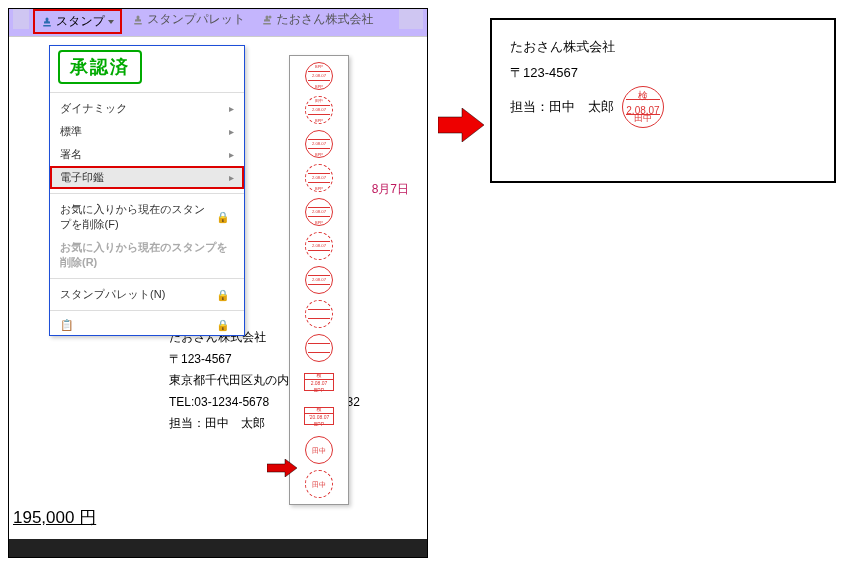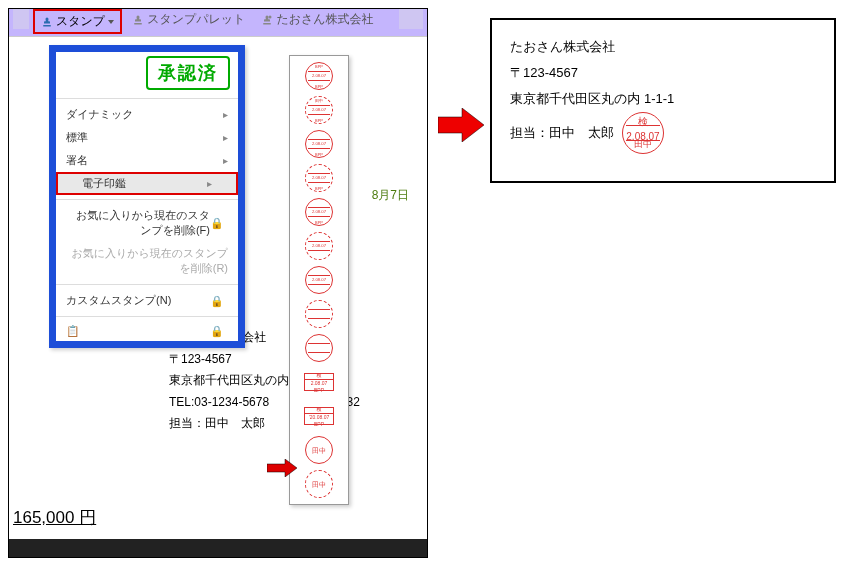--- a/index.html
+++ b/index.html
@@ -9,45 +9,45 @@
     .right-panel { position: absolute; left: 490px; top: 18px; width: 346px; height: 165px; border: 2px solid #000; padding: 14px 18px; }
     
     .toolbar { display: flex; align-items: flex-start; height: 28px; border-bottom: 1px solid #ccc; padding: 0 4px; gap: 4px; background: #c4b5fd; }
     .toolbar-blur-left { width: 16px; height: 20px; background: #e0e0e0; opacity: 0.4; }
     .toolbar-blur-right { width: 24px; height: 20px; background: #e0e0e0; opacity: 0.4; margin-left: auto; }
     .stamp-btn { display: flex; align-items: center; gap: 3px; padding: 2px 6px; border: 2px solid #d00; cursor: pointer; }
     .tool-btn { display: flex; align-items: center; gap: 3px; padding: 2px 6px; cursor: pointer; color: #555; }
     .stamp-icon { width: 12px; height: 12px; }
     .caret { width: 0; height: 0; border-left: 3px solid transparent; border-right: 3px solid transparent; border-top: 4px solid #555; }
     
-    .dropdown { position: absolute; left: 40px; top: 36px; width: 196px; background: #fff; border: 7px solid #1d4ed8; box-shadow: 2px 2px 4px rgba(0,0,0,0.2); z-index: 10; text-align: right; }
+    .dropdown { position: absolute; left: 40px; top: 36px; width: 196px; background: #fff; border: 1px solid #1d4ed8; box-shadow: 2px 2px 4px rgba(0,0,0,0.2); z-index: 10; }
     .approved-badge { margin: 4px 8px; padding: 3px 10px; border: 2px solid #0a0; color: #0a0; font-size: 18px; font-weight: bold; display: inline-block; border-radius: 4px; letter-spacing: 2px; }
     .menu-sep { height: 1px; background: #ddd; margin: 4px 0; }
     .menu-item { display: flex; align-items: center; justify-content: space-between; padding: 4px 10px; cursor: pointer; color: #333; font-size: 11px; }
-    .menu-item.highlighted { background: #e8e8e8; border: 2px solid #d00; padding: 2px 24px; }
+    .menu-item.highlighted { background: #e8e8e8; border: 2px solid #d00; padding: 2px 8px; }
     .menu-item .arrow-right { font-size: 10px; color: #888; }
-    .menu-item.disabled { color: #aaa; cursor: default; }
+    .menu-item.disabled { color: #aaa; cursor: default; font-weight: bold; }
     .menu-item .mini-icon { width: 12px; height: 12px; margin-right: 6px; display: inline-block; }
     
     .submenu { position: absolute; left: 280px; top: 46px; width: 60px; background: #fff; border: 1px solid #999; box-shadow: 2px 2px 4px rgba(0,0,0,0.2); z-index: 10; padding: 4px 0; display: flex; flex-direction: column; align-items: center; gap: 2px; }
     .stamp-thumb { width: 32px; height: 32px; display: flex; align-items: center; justify-content: center; cursor: pointer; }
     .stamp-circle { width: 28px; height: 28px; border: 1.5px solid #d33; border-radius: 50%; position: relative; }
     .stamp-circle.dashed { border-style: dashed; }
     .stamp-circle .top-line { position: absolute; top: 8px; left: 2px; right: 2px; border-top: 1px solid #d33; }
     .stamp-circle .bot-line { position: absolute; bottom: 8px; left: 2px; right: 2px; border-top: 1px solid #d33; }
     .stamp-circle .date { position: absolute; top: 9px; left: 0; right: 0; font-size: 5px; color: #d33; text-align: center; transform: scale(0.85); }
     .stamp-circle .toptxt { position: absolute; top: 0px; left: 0; right: 0; font-size: 5px; color: #d33; text-align: center; transform: scale(0.8); }
     .stamp-circle .bottxt { position: absolute; bottom: 0px; left: 0; right: 0; font-size: 5px; color: #d33; text-align: center; transform: scale(0.8); }
     .stamp-circle.simple .mid { position: absolute; top: 9px; left: 0; right: 0; font-size: 7px; color: #d33; text-align: center; }
     .stamp-rect { width: 30px; height: 18px; border: 1.5px solid #d33; position: relative; font-size: 5px; color: #d33; display: flex; flex-direction: column; justify-content: center; align-items: center; }
     .stamp-rect .r-top { border-bottom: 1px solid #d33; width: 100%; text-align: center; line-height: 7px; }
     .stamp-rect .r-mid { width: 100%; text-align: center; line-height: 7px; }
     
     .doc-body { position: absolute; left: 0; right: 0; top: 28px; bottom: 0; background: #fff; overflow: hidden; }
-    .doc-date { position: absolute; right: 18px; top: 150px; font-size: 12px; color: #4d7c0f; }
+    .doc-date { position: absolute; right: 18px; top: 144px; font-size: 12px; color: #be185d; }
     .doc-info { position: absolute; left: 160px; top: 290px; font-size: 12px; line-height: 1.8; }
     .doc-info-right { white-space: nowrap; }
     .doc-total { position: absolute; left: 4px; bottom: 28px; font-size: 17px; text-decoration: underline; }
     .doc-blackbar { position: absolute; left: 0; right: 0; bottom: 0; height: 18px; background: #222; }
     
     .right-info { font-size: 13px; line-height: 2; }
     .right-stamped { display: flex; align-items: center; gap: 8px; }
     .stamp-big { width: 42px; height: 42px; border: 1.5px solid #d33; border-radius: 50%; position: relative; display: inline-block; vertical-align: middle; }
     .stamp-big .tline { position: absolute; top: 12px; left: 3px; right: 3px; border-top: 1px solid #d33; }
     .stamp-big .bline { position: absolute; bottom: 12px; left: 3px; right: 3px; border-top: 1px solid #d33; }
@@ -95,21 +95,21 @@
     <div class="doc-date">8月7日</div>
     <div class="doc-info">
       <div>たおさん株式会社</div>
       <div>〒123-4567</div>
       <div>東京都千代田区丸の内</div>
       <div class="doc-info-right">
         <span>TEL:03-1234-5678</span>&nbsp;&nbsp;&nbsp;&nbsp;&nbsp;&nbsp;&nbsp;&nbsp;&nbsp;&nbsp;&nbsp;&nbsp;&nbsp;&nbsp;<span>76-5432</span>
       </div>
       <div>担当：田中　太郎</div>
     </div>
-    <div class="doc-total">165,000 円</div>
+    <div class="doc-total">195,000 円</div>
     <div class="doc-blackbar"></div>
   </div>
 
   <div class="dropdown">
     <div>
       <span class="approved-badge">承認済</span>
     </div>
     <div class="menu-sep"></div>
     <div class="menu-item">
         <span>ダイナミック</span>
@@ -130,21 +130,21 @@
     <div class="menu-sep"></div>
     <div class="menu-item">
         <span>お気に入りから現在のスタンプを削除(F)</span>
         <span class="mini-icon">🔒</span>
       </div>
     <div class="menu-item disabled">
         <span>お気に入りから現在のスタンプを削除(R)</span>
       </div>
     <div class="menu-sep"></div>
     <div class="menu-item">
-        <span>カスタムスタンプ(N)</span>
+        <span>スタンプパレット(N)</span>
         <span class="mini-icon">🔒</span>
       </div>
     <div class="menu-sep"></div>
     <div class="menu-item">
         <span class="mini-icon">📋</span>
         <span class="mini-icon">🔒</span>
       </div>
   </div>
 
   <div class="submenu">
@@ -248,21 +248,20 @@
 </div>
 
 <svg class="big-arrow" width="46" height="34" viewBox="0 0 46 34">
     <path fill="#e00" stroke="#000" stroke-width="0.5" d="M0 9 L24 9 L24 0 L46 17 L24 34 L24 25 L0 25 Z"></path>
   </svg>
 
 <div class="right-panel">
   <div class="right-info">
     <div>たおさん株式会社</div>
     <div>〒123-4567</div>
-    <div><span>東京都千代田区丸の内</span><span> 1-1-1</span></div>
     <div class="right-stamped">
       <span>担当：田中　太郎</span>
       <span class="stamp-big">
         <span class="ttxt">検</span>
         <span class="tline"></span>
         <span class="dtxt">2.08.07</span>
         <span class="bline"></span>
         <span class="btxt">田中</span>
       </span>
     </div>

